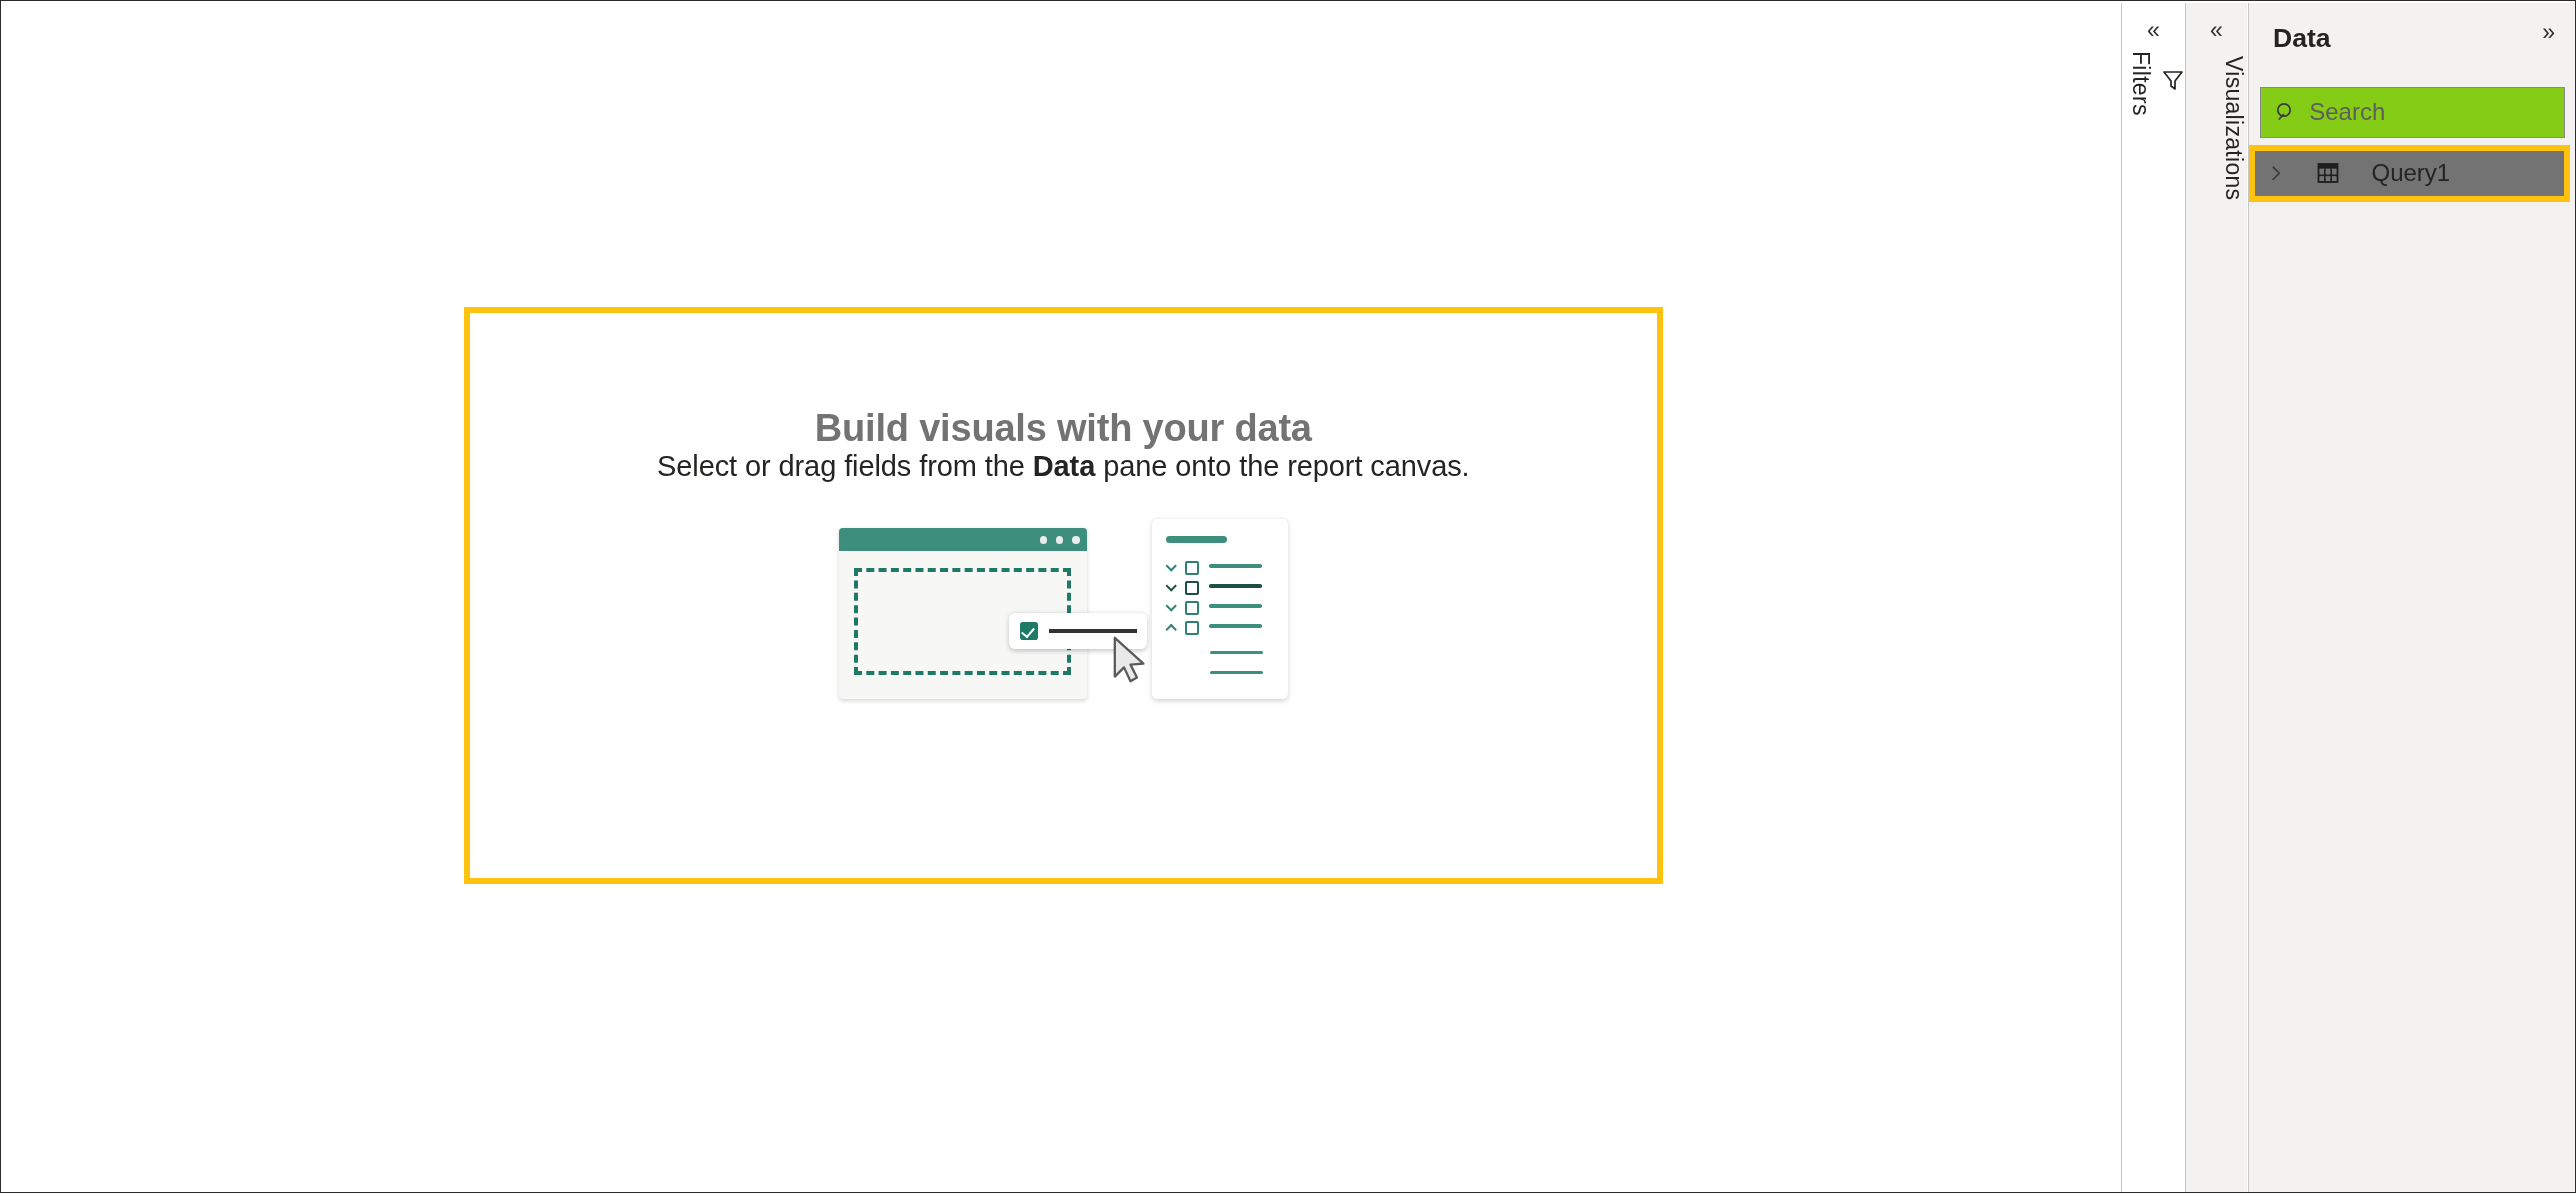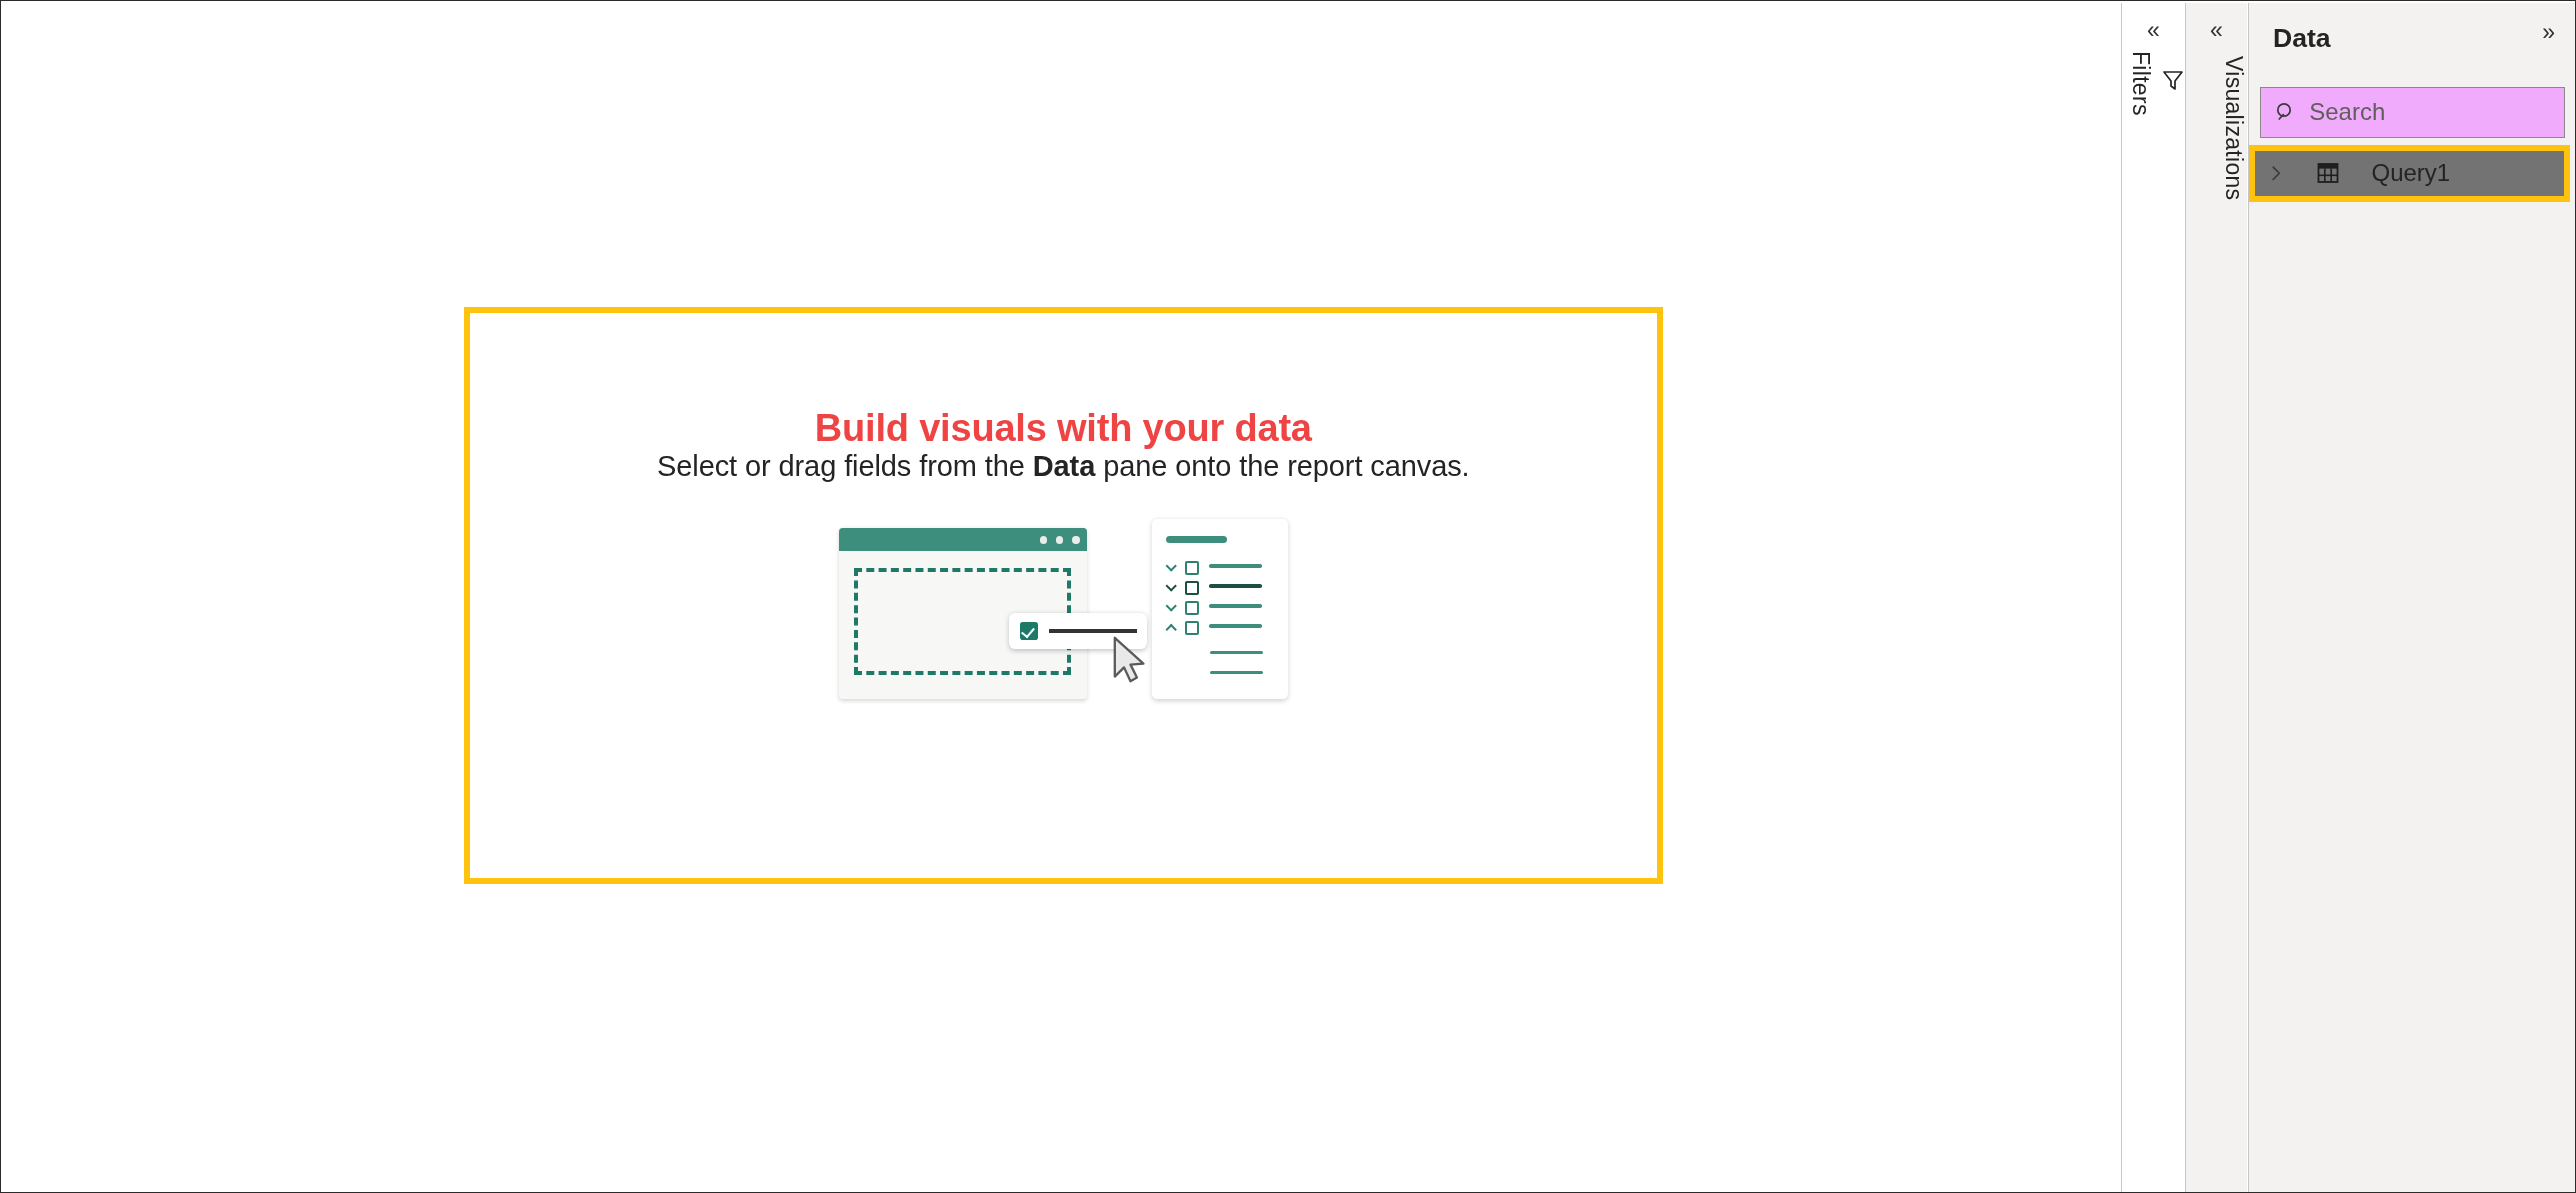--- a/index.html
+++ b/index.html
@@ -52,21 +52,21 @@
     height: 100%;
     display: flex;
     flex-direction: column;
     align-items: center;
     justify-content: flex-start;
   }
   #empty-title {
     margin-top: 94px;
     font-size: 38px;
     font-weight: bold;
-    color: #ef4444;
+    color: #737373;
     letter-spacing: -0.2px;
   }
   #empty-subtitle {
     font-size: 29px;
     color: #252423;
     letter-spacing: -0.1px;
   }
   #empty-subtitle b { font-weight: bold; }
 
   
@@ -328,21 +328,21 @@
     color: #323130;
     cursor: pointer;
   }
   #search-box {
     position: absolute;
     left: 11px;
     top: 84px;
     width: 305px;
     height: 51px;
     box-sizing: border-box;
-    background: #f0abfc;
+    background: #84cc16;
     border: 1.8px solid #8a8886;
     display: flex;
     align-items: center;
   }
   #search-icon {
     margin-left: 13px;
     width: 24px;
     height: 24px;
     flex: none;
   }

